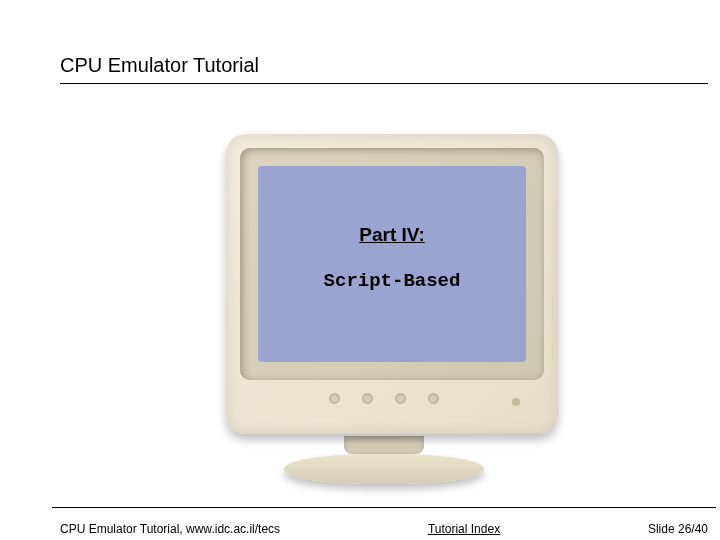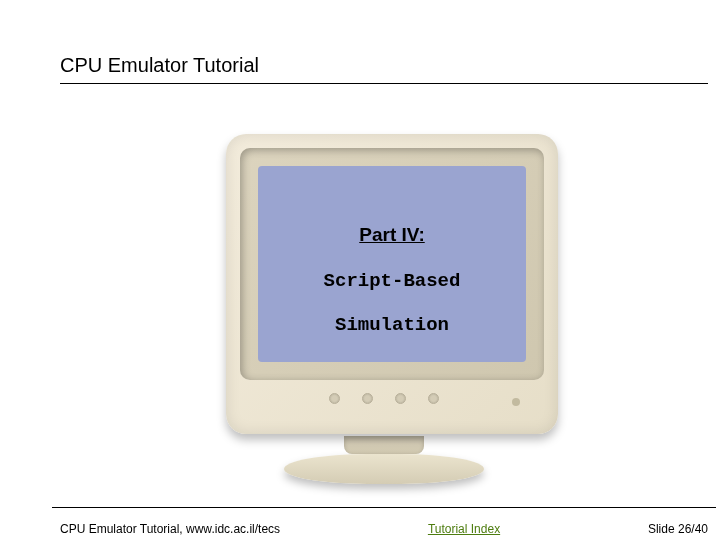--- a/index.html
+++ b/index.html
@@ -16,38 +16,37 @@
   .screen .line { font-size: 19px; font-weight: bold; color: #000; line-height: 1.45; font-family: Liberation Mono, monospace; }
   .controls { position: absolute; left: 0; right: 0; bottom: 14px; height: 28px; display: flex; align-items: center; justify-content: center; gap: 6px; }
   .knob-row { display: flex; gap: 6px; margin-right: 24px; }
   .knob { width: 11px; height: 11px; background: #d4ccb6; border: 1px solid #b8b09a; border-radius: 50%; box-shadow: inset 0 0 2px rgba(0,0,0,0.2); }
   .power { position: absolute; right: 30px; bottom: 20px; width: 8px; height: 8px; background: #c2ba9f; border-radius: 50%; }
   .stand-neck { width: 80px; height: 18px; background: linear-gradient(#ddd5bf,#cfc7af); margin: -6px auto 0; border-radius: 0 0 8px 8px; box-shadow: inset 0 3px 5px rgba(0,0,0,0.2); }
   .stand-base { width: 200px; height: 30px; background: linear-gradient(#ebe4ce,#d4ccb4); margin: 0 auto; border-radius: 50% / 60%; box-shadow: 0 5px 8px rgba(0,0,0,0.25); }
   .footer { position: absolute; left: 20px; right: 20px; bottom: 12px; border-top: 1px solid #000; padding-top: 6px; display: flex; align-items: baseline; font-size: 12px; color: #000; }
   .footer .credit { flex: 0 0 auto; }
   .footer .center { flex: 1 1 auto; text-align: center; }
-  .footer .center a { color: #4d7c0f; text-decoration: underline; cursor: pointer; }
+  .footer .center a { color: #000000; text-decoration: underline; cursor: pointer; }
   .footer .slide { flex: 0 0 auto; text-align: center; }
 </style>
 </head>
 <body>
 
 <div class="page">
   <div class="header">
     <h1>CPU Emulator Tutorial</h1>
   </div>
 
   <div class="monitor-wrap">
     <div class="monitor">
       <div class="bezel">
         <div class="screen">
           <div class="part">Part IV:</div>
           <div class="line">Script-Based</div>
-          <div class="line">Simulation</div>
         </div>
         <div class="controls">
           <div class="knob-row">
             <div class="knob"></div>
             <div class="knob"></div>
             <div class="knob"></div>
             <div class="knob"></div>
           </div>
         </div>
         <div class="power"></div>

